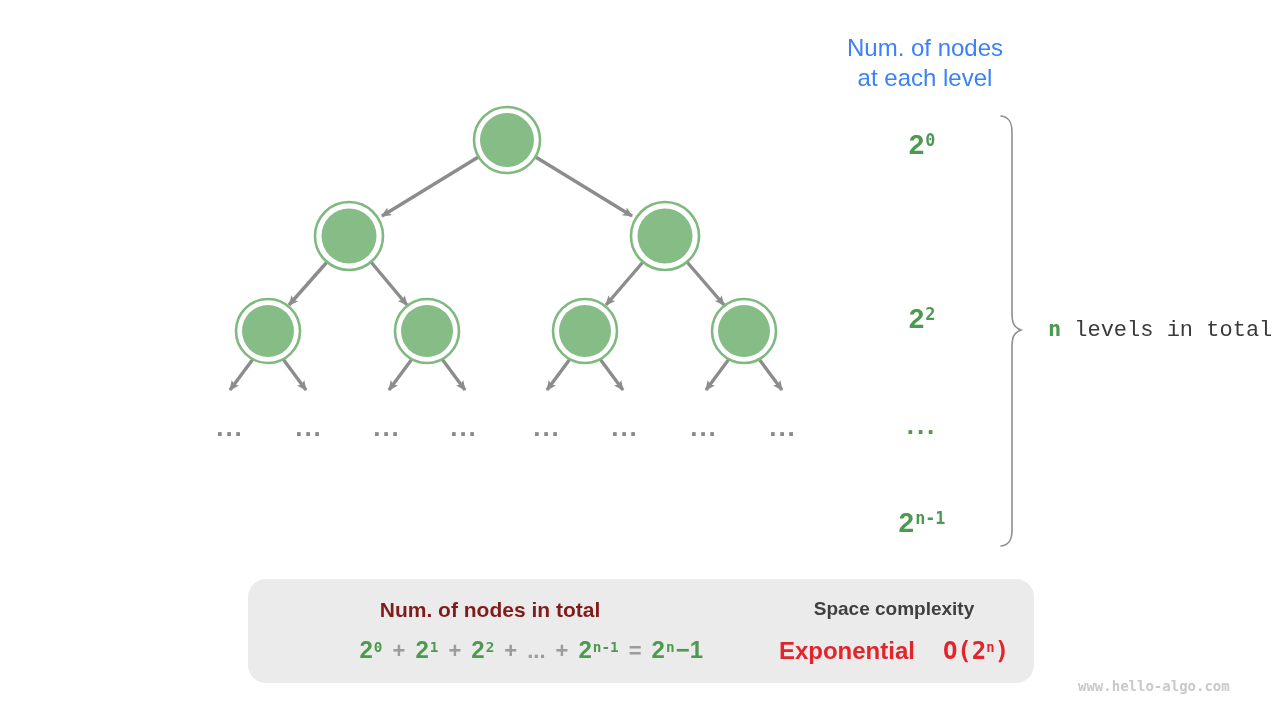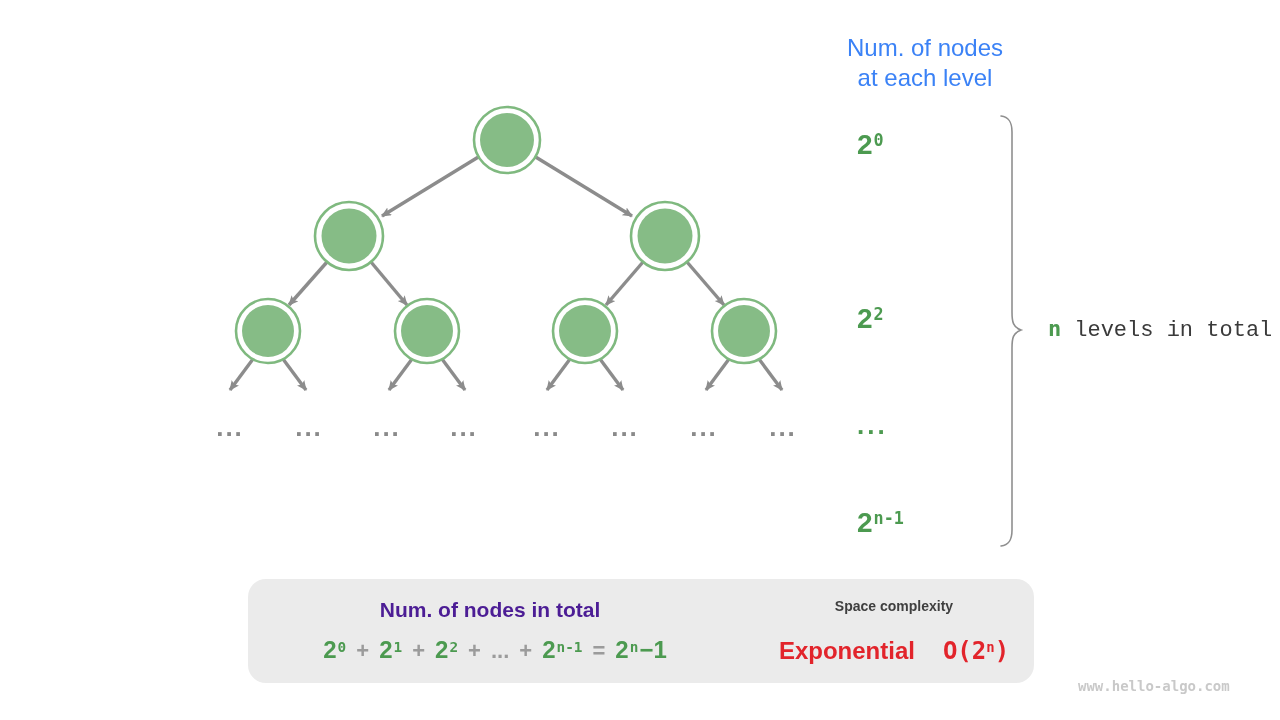--- a/index.html
+++ b/index.html
@@ -2,45 +2,45 @@
 <html><head>
 <meta charset="utf-8">
 <style>
   html,body{margin:0;padding:0;background:#ffffff;}
   #canvas{position:relative;width:1280px;height:720px;background:#ffffff;overflow:hidden;
           font-family:"Liberation Sans",sans-serif;}
 
   
   .hdr{position:absolute;left:815px;top:33px;width:220px;text-align:center;
        font-size:24px;line-height:30px;color:#3b82f6;}
-  .lvl{position:absolute;left:857px;width:130px;
+  .lvl{position:absolute;left:857px;width:130px;text-align:center;
        font-size:28px;font-weight:bold;color:#4c9a50;line-height:38px;}
   .lvl sup, .pow sup{font-family:"DejaVu Sans Mono",monospace;font-size:0.60em;
        font-weight:bold;vertical-align:0.45em;margin-left:1px;}
   .lvl-dots{letter-spacing:3px;font-size:26px;line-height:30px;}
   .side-note{position:absolute;left:1048px;top:316px;font-size:22px;color:#3a3a3a;white-space:nowrap;}
   .side-note .nvar{font-family:"DejaVu Sans Mono",monospace;font-weight:bold;color:#4c9a50;}
   .side-note .ntext{margin-left:13px;font-family:Liberation Mono, monospace;}
 
   
   .tdots{position:absolute;top:412px;width:44px;text-align:center;font-size:26px;
          font-weight:bold;color:#8a8a8a;letter-spacing:2px;line-height:30px;}
 
   
   .sbox{position:absolute;left:248px;top:579px;width:786px;height:104px;
         background:#ebebeb;border-radius:18px;}
   .sb-ltitle{position:absolute;left:270px;top:598px;width:440px;text-align:center;
-        font-size:21px;font-weight:bold;color:#4c1d95;}
-  .sb-formula{position:absolute;left:264px;top:636px;width:462px;text-align:center;
+        font-size:21px;font-weight:bold;color:#7f1d1d;}
+  .sb-formula{position:absolute;left:246px;top:636px;width:462px;text-align:right;
         font-size:24px;font-weight:bold;white-space:nowrap;}
   .pow{color:#4c9a50;margin:0 5px;}
   .pow .tail{margin-left:1px;}
   .op{color:#9b9b9b;margin:0 5px;font-size:22px;}
   .sb-rtitle{position:absolute;left:770px;top:598px;width:248px;text-align:center;
-        font-size:14px;font-weight:bold;color:#3f3f3f;}
+        font-size:19px;font-weight:bold;color:#3f3f3f;}
   .sb-red{position:absolute;left:770px;top:637px;width:248px;text-align:center;
         font-size:24px;font-weight:bold;color:#e2242b;white-space:nowrap;}
   .sb-red .bigo{font-family:"DejaVu Sans Mono",monospace;margin-left:28px;letter-spacing:0px;}
   .sb-red .bigo sup{font-family:"DejaVu Sans Mono",monospace;font-size:0.58em;
         font-weight:bold;vertical-align:0.5em;}
 
   .watermark{position:absolute;left:1078px;top:678px;font-family:"DejaVu Sans Mono",monospace;
         font-size:14px;color:#c9c9c9;font-weight:bold;}
 
   svg{position:absolute;left:0;top:0;}

